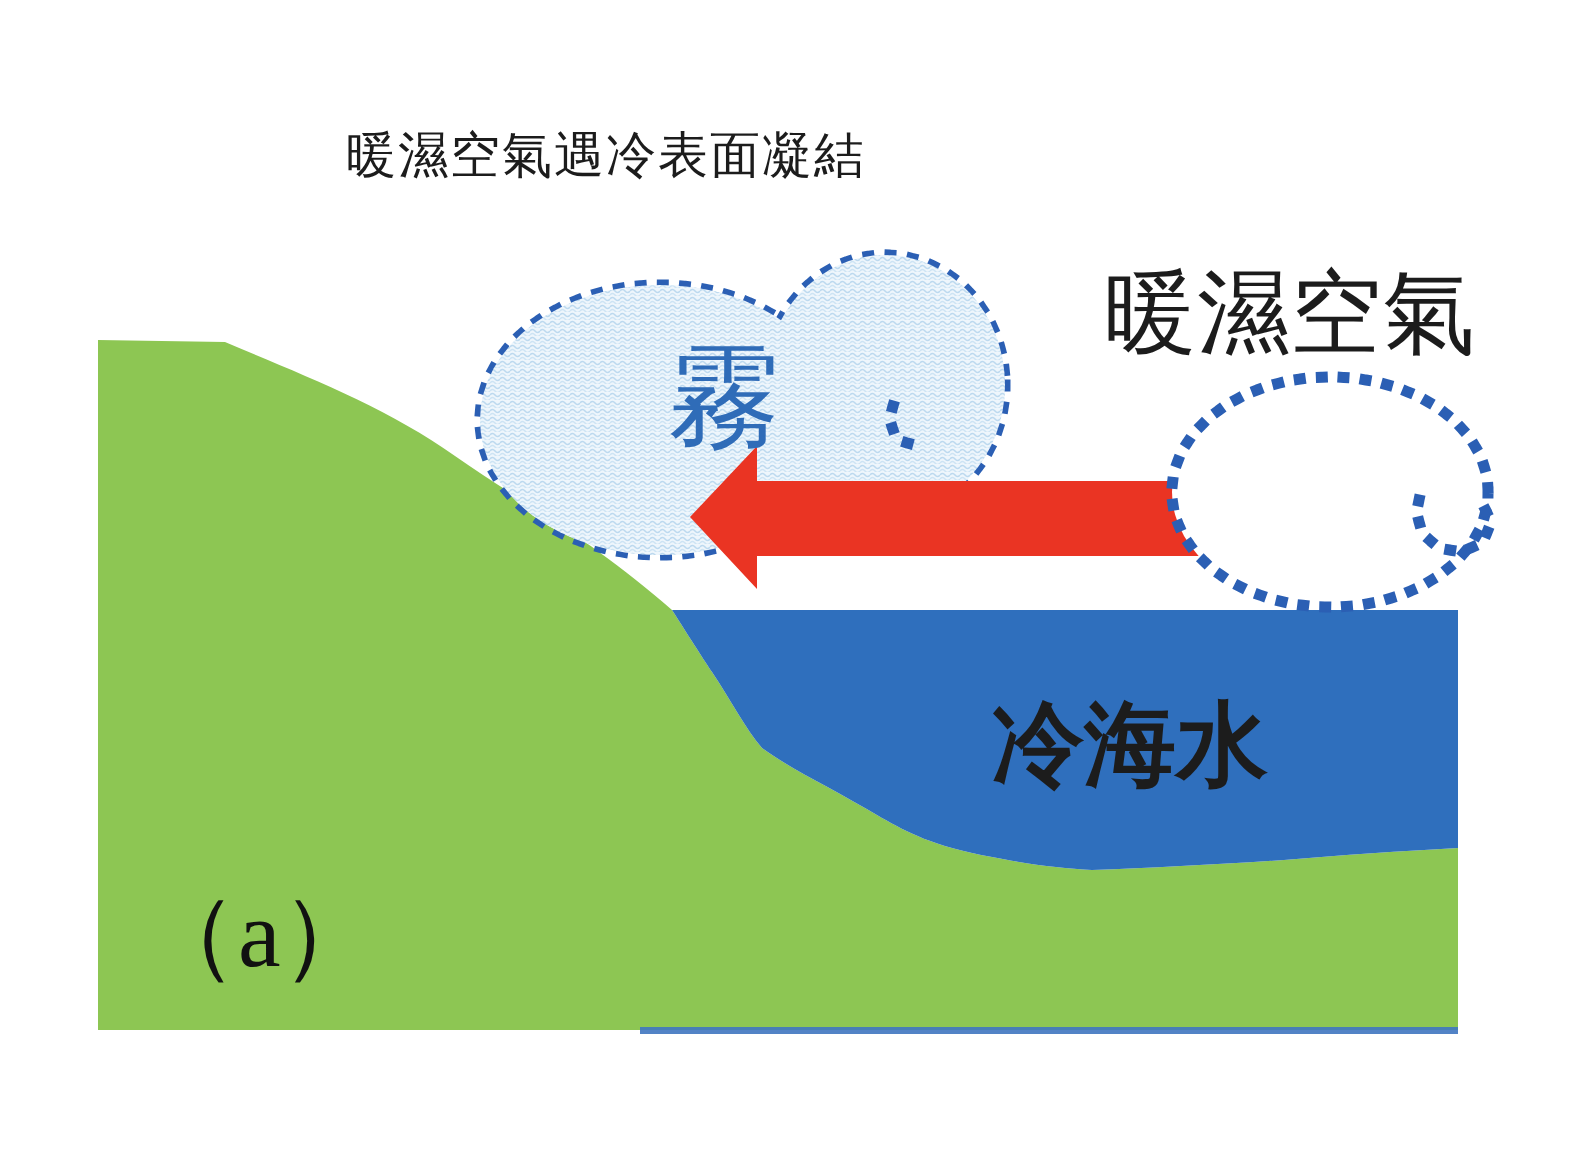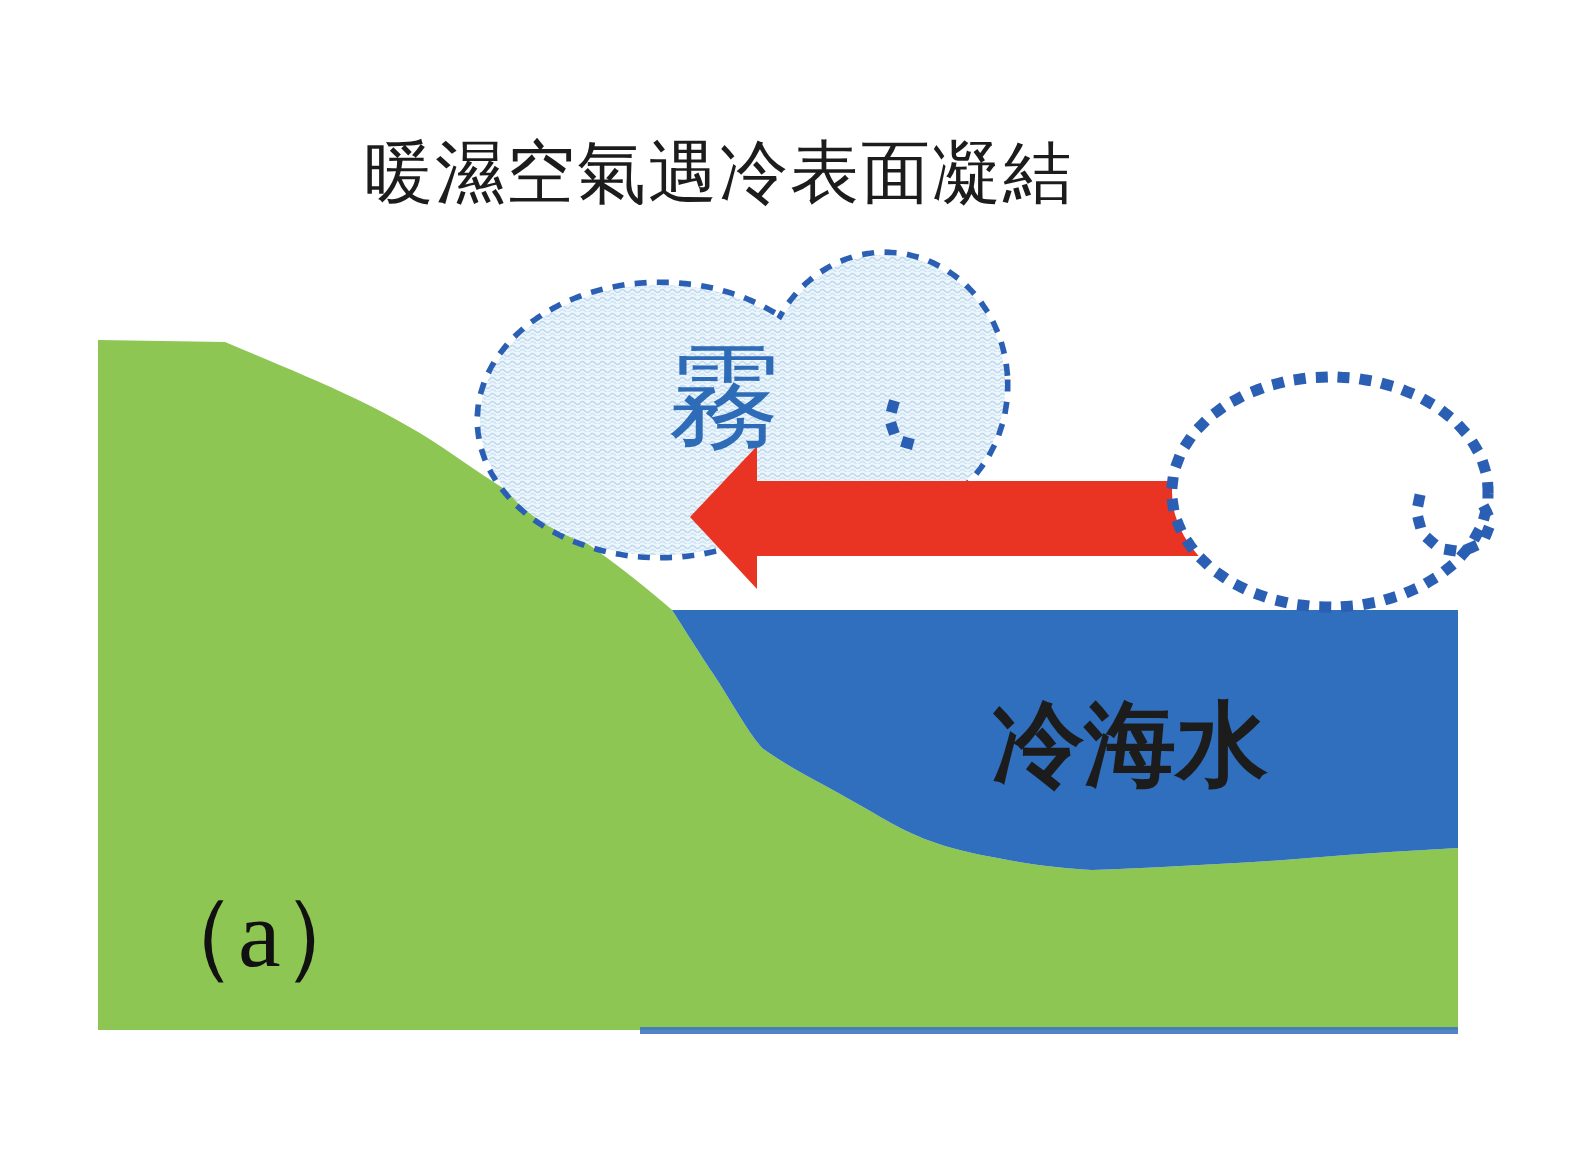--- a/index.html
+++ b/index.html
@@ -6,21 +6,21 @@
     --land:#8dc653; --sea:#2f6fbd; --arrow:#ea3423; --dot:#2b5fb4;
     --fogtext:#2f6cb8; --ink:#1c1c1c; --baseline:#3f76c0; --fogfill:#eef6fc;
   }
   html,body{margin:0;padding:0;background:#ffffff;}
   .stage{
     position:relative; width:1582px; height:1152px; background:#ffffff;
     overflow:hidden; font-family:"Liberation Sans", sans-serif;
   }
   .stage svg{position:absolute;left:0;top:0;}
   .label{position:absolute; color:var(--ink); white-space:nowrap; line-height:1;}
-  .lbl-title{left:364px; top:130px; font-size:69px; font-weight:500; letter-spacing:2px;margin-top:8px;}
+  .lbl-title{left:346px; top:130px; font-size:50px; font-weight:500; letter-spacing:2px;}
   .lbl-warm{left:1104px; top:266px; font-size:92px; font-weight:500; letter-spacing:1px;}
   .lbl-fog{left:668px; top:342px; font-size:112px; font-weight:500; color:var(--fogtext);}
   .lbl-land{left:164px; top:474px; font-size:92px; font-weight:500;}
   .lbl-sea{left:992px; top:698px; font-size:92px; font-weight:700;}
   .lbl-panel{left:142px; top:886px; font-size:96px; font-family:"Liberation Serif", serif; color:#111;}
 </style>
 </head>
 <body>
 
 <div class="stage">
@@ -70,20 +70,21 @@
     <polygon style="fill:var(--arrow)" points="1440,541 1458,528 1465,539 1447,550"></polygon>
 
     <g style="stroke:var(--dot)" stroke-width="11" stroke-dasharray="1 21" stroke-linecap="square">
       <ellipse cx="1330" cy="492" rx="158" ry="115" fill="#ffffff"></ellipse>
       <path d="M1419 500 C1410 542, 1452 562, 1478 544 C1491 534, 1492 518, 1483 506" fill="none"></path>
     </g>
   </svg>
 
   <div class="label lbl-title">暖濕空氣遇冷表面凝結</div>
 
+  <div class="label lbl-warm">暖濕空氣</div>
 
   <div class="label lbl-fog">霧</div>
 
 
   <div class="label lbl-sea">冷海水</div>
 
   <div class="label lbl-panel">（a）</div>
 </div>
 
 </body></html>

